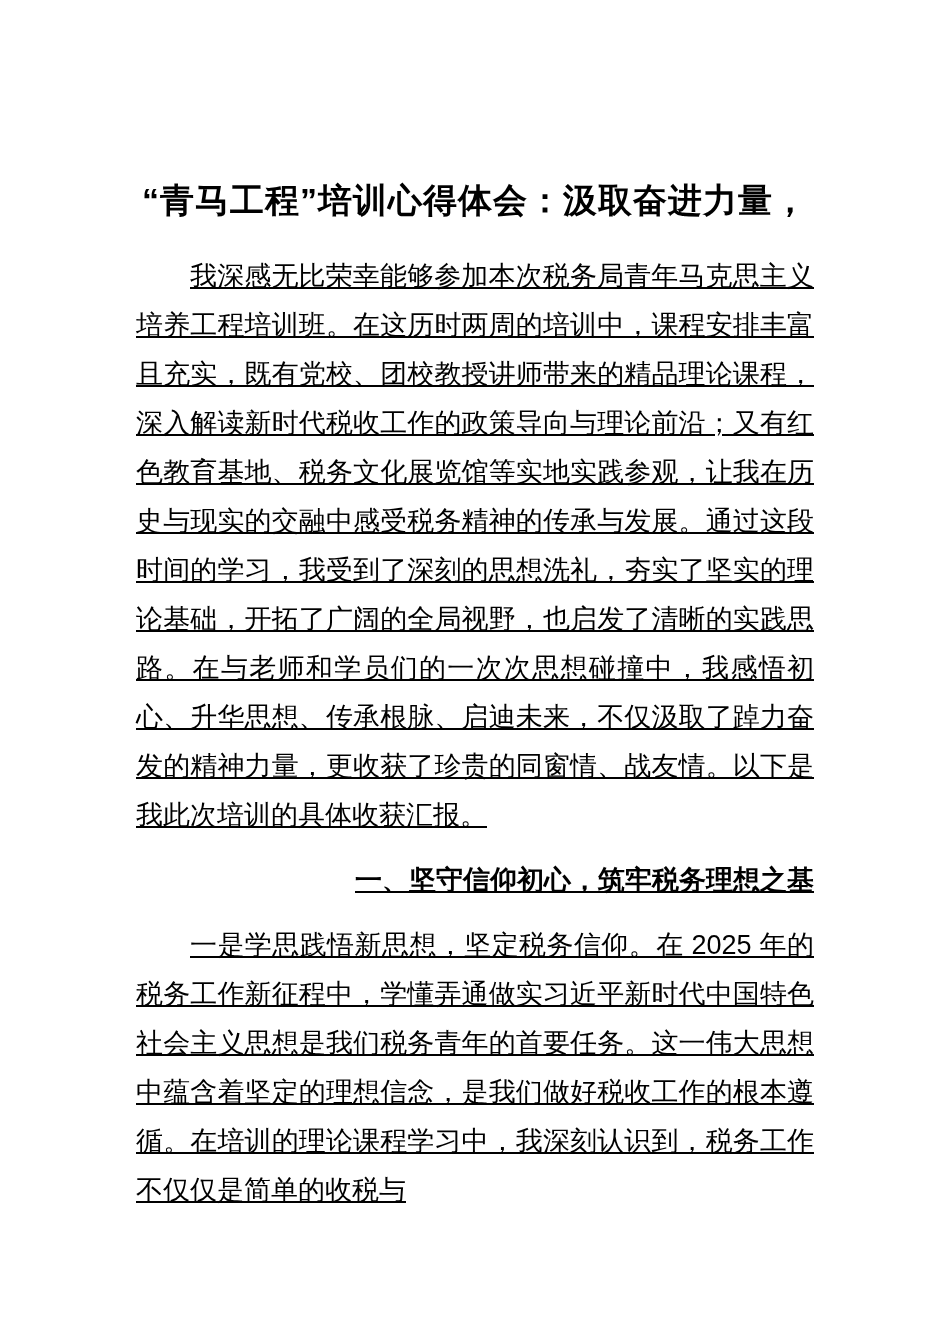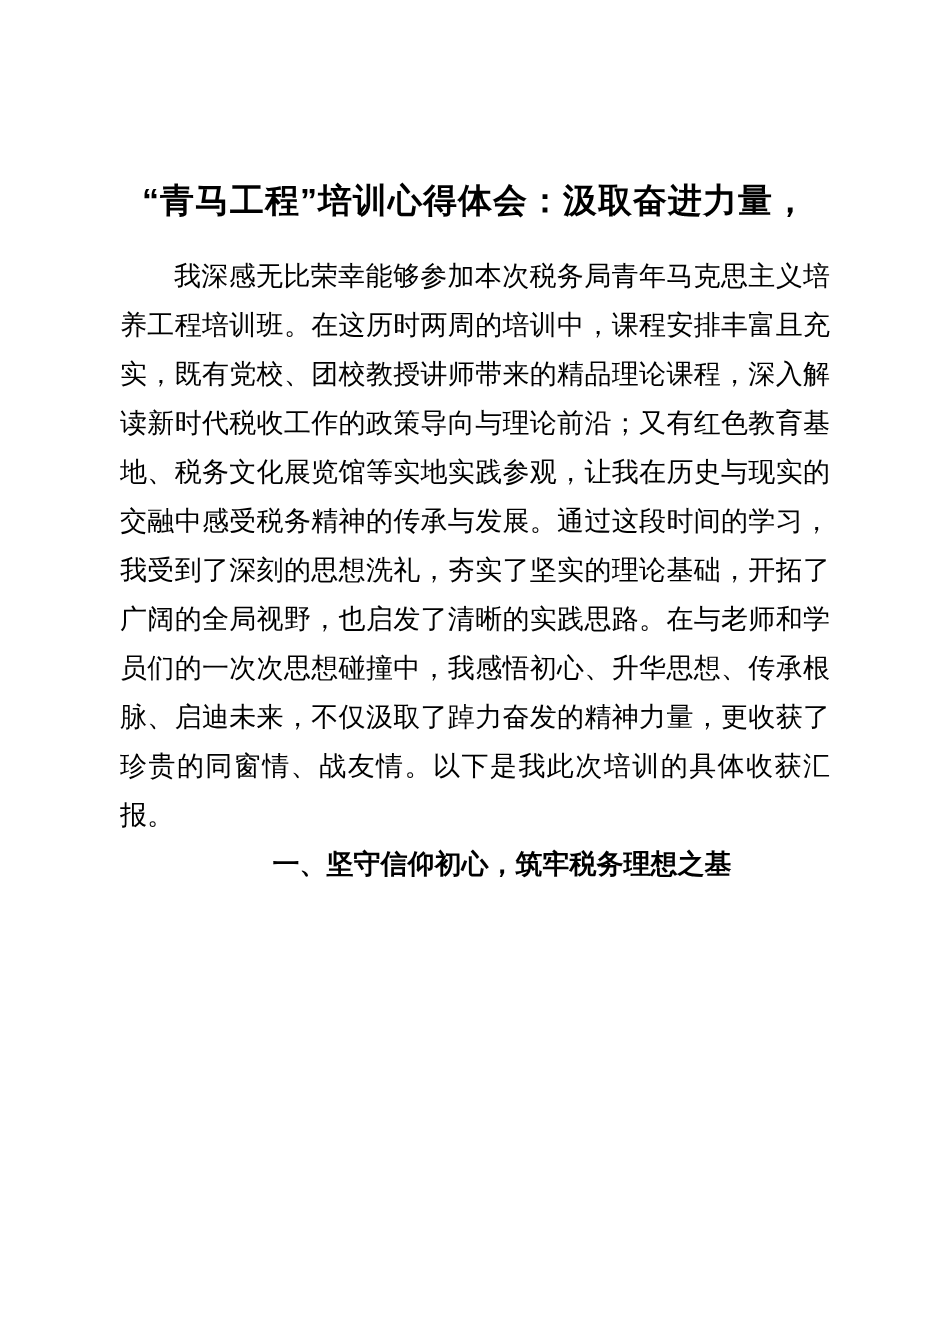--- a/index.html
+++ b/index.html
@@ -34,33 +34,35 @@
     white-space: nowrap;
   }
   .doc-body {
     margin-top: 23px;
     font-size: 27px;
     line-height: 49px;
     text-align: justify;
     text-justify: inter-ideograph;
   }
   .para {
-    margin: 0;
+    margin: 16px;
     text-indent: 2em;
+    text-decoration: underline;
   }
   .para.heading {
     font-weight: 700;
-    text-align: center;
+    text-align: right;
   }
 </style>
 </head>
 <body>
 
 <div class="page">
   <h1 class="doc-title">
     <span class="title-line">“青马工程”培训心得体会：汲取奋进力量，</span>
   </h1>
 
   <div class="doc-body">
     <p class="para">我深感无比荣幸能够参加本次税务局青年马克思主义培养工程培训班。在这历时两周的培训中，课程安排丰富且充实，既有党校、团校教授讲师带来的精品理论课程，深入解读新时代税收工作的政策导向与理论前沿；又有红色教育基地、税务文化展览馆等实地实践参观，让我在历史与现实的交融中感受税务精神的传承与发展。通过这段时间的学习，我受到了深刻的思想洗礼，夯实了坚实的理论基础，开拓了广阔的全局视野，也启发了清晰的实践思路。在与老师和学员们的一次次思想碰撞中，我感悟初心、升华思想、传承根脉、启迪未来，不仅汲取了踔力奋发的精神力量，更收获了珍贵的同窗情、战友情。以下是我此次培训的具体收获汇报。</p>
     <p class="para heading">一、坚守信仰初心，筑牢税务理想之基</p>
+    <p class="para">一是学思践悟新思想，坚定税务信仰。在 2025 年的税务工作新征程中，学懂弄通做实习近平新时代中国特色社会主义思想是我们税务青年的首要任务。这一伟大思想中蕴含着坚定的理想信念，是我们做好税收工作的根本遵循。在培训的理论课程学习中，我深刻认识到，税务工作不仅仅是简单的收税与</p>
   </div>
 </div>
 
 </body></html>

